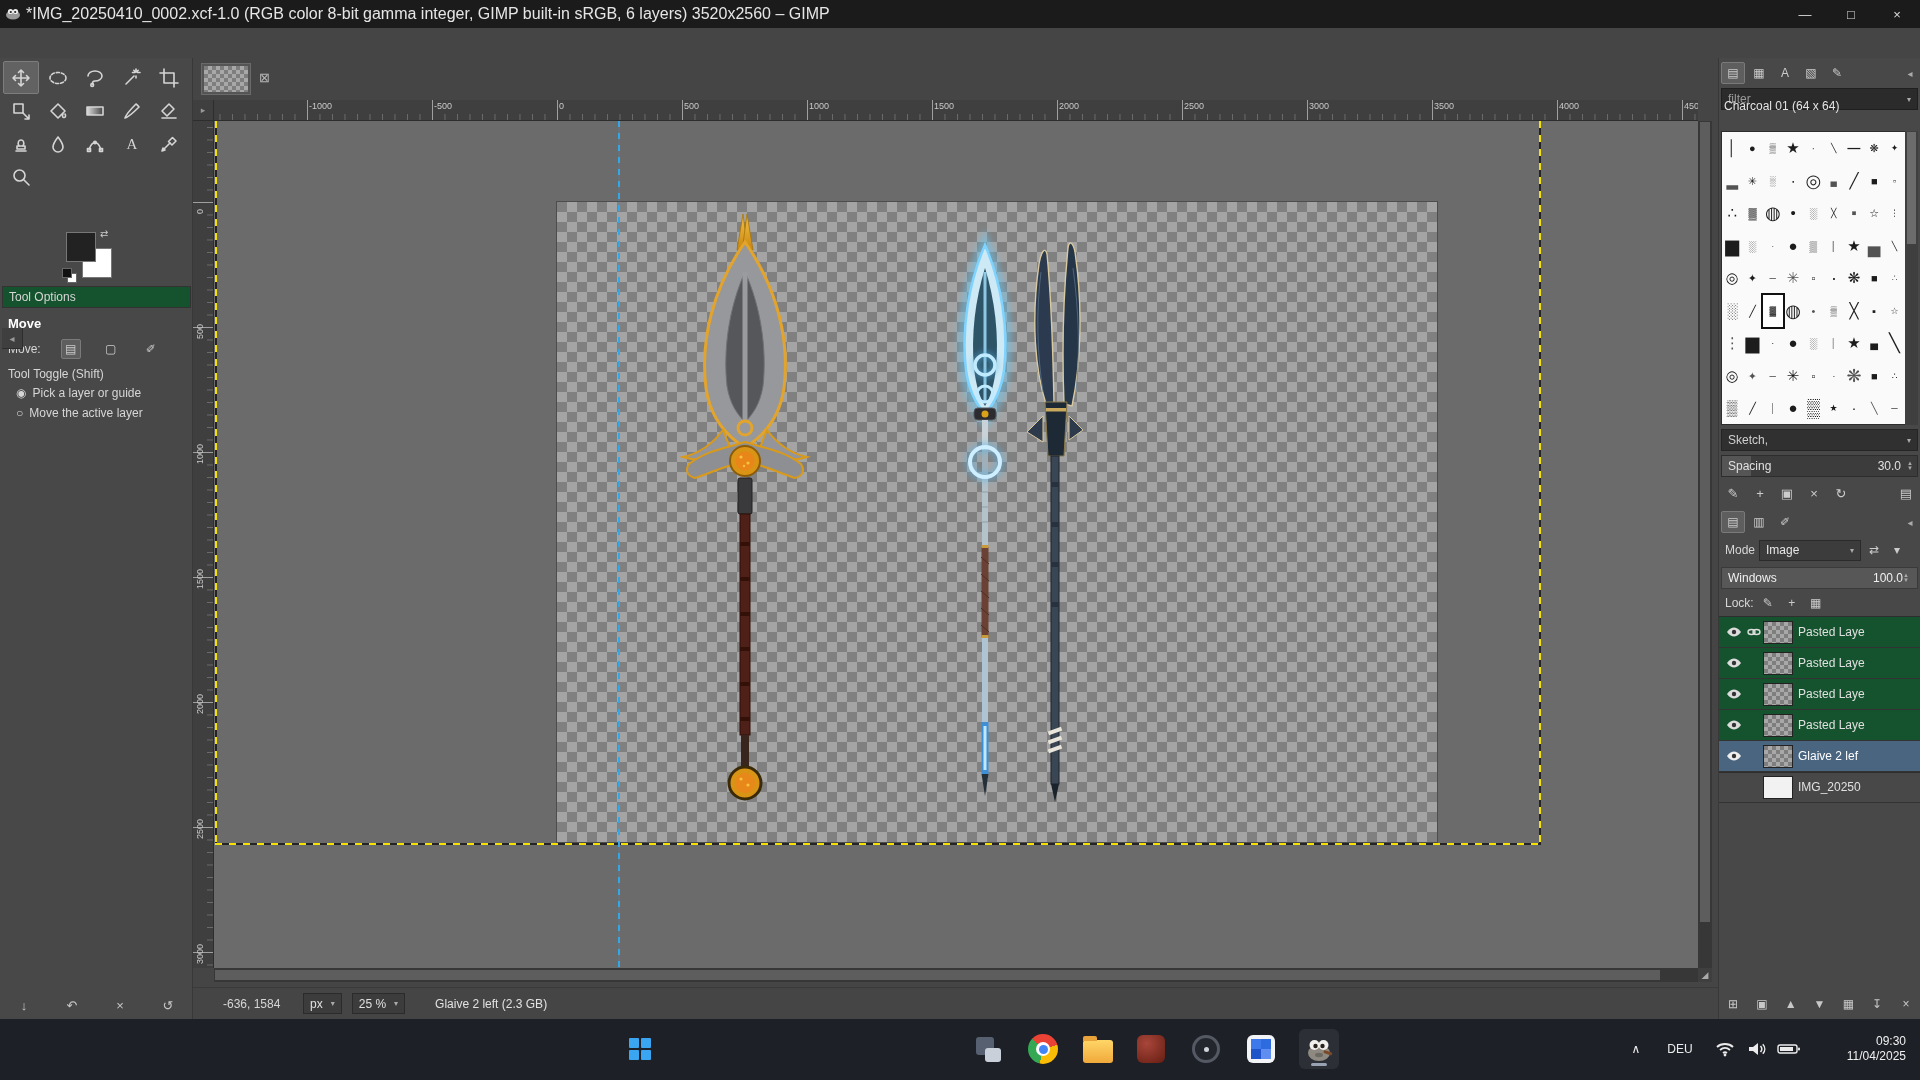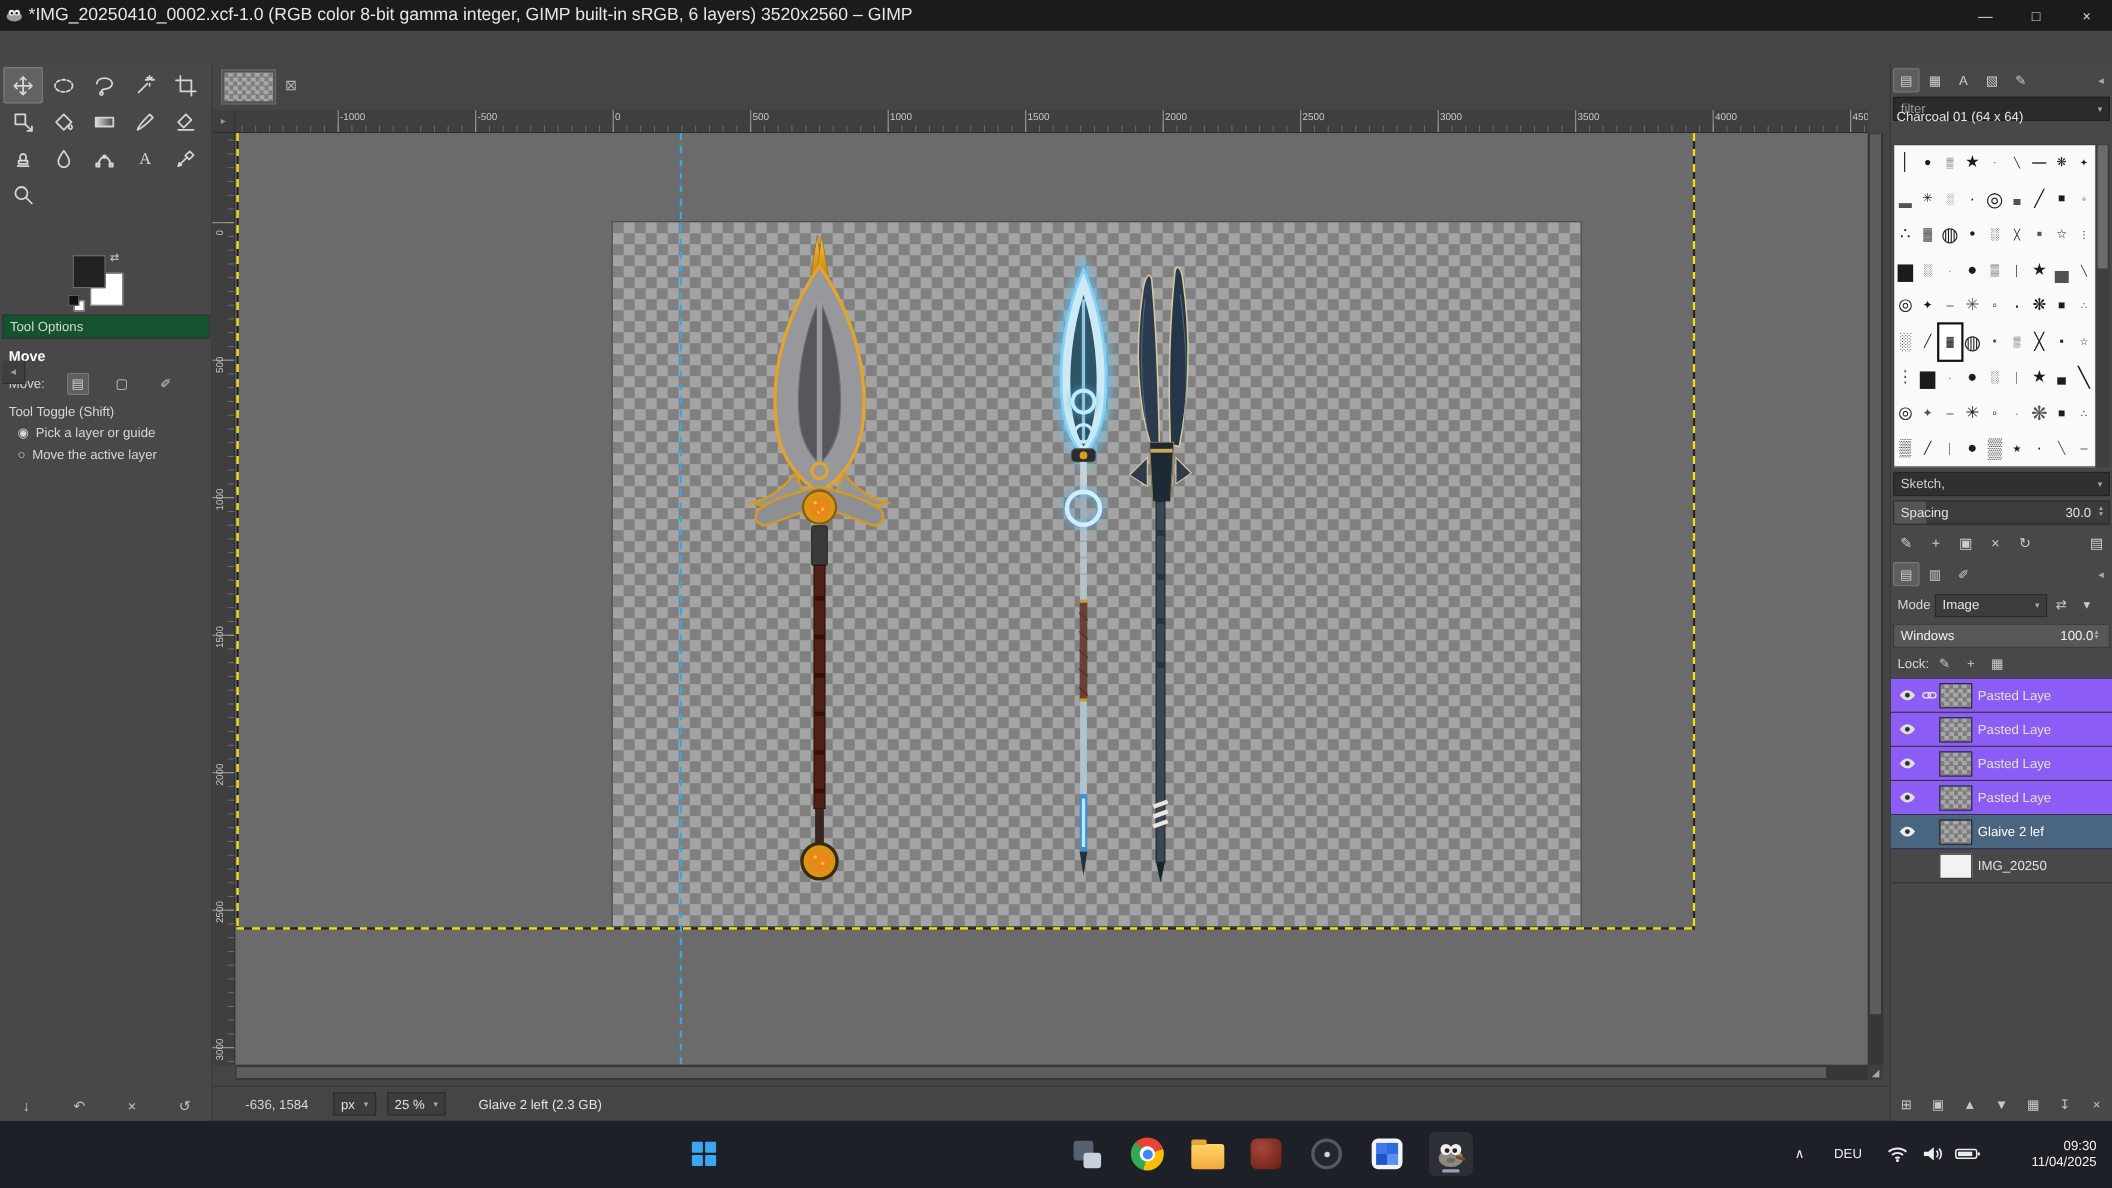--- a/index.html
+++ b/index.html
@@ -117,21 +117,21 @@
   .layers-tabs { position:absolute; top:453px; left:2px; right:2px; height:22px; display:flex; gap:2px; align-items:center; }
   .mode-row { position:absolute; top:479px; left:2px; right:2px; height:26px; display:flex; align-items:center; color:#d6d6d6; }
   .mode-row .label { width:38px; padding-left:4px; }
   .mode-select { width:102px; height:21px; background:#3c3c3c; border:1px solid #2b2b2b; display:flex; align-items:center; padding:0 6px; gap:6px; color:#e6e6e6; }
   .mode-select .caret { margin-left:auto; }
   .mr-btn { width:20px; height:20px; display:flex; align-items:center; justify-content:center; color:#ccc; margin-left:3px; }
   .opacity-row { position:absolute; top:509px; left:2px; right:2px; height:22px; background:#575757; border:1px solid #3a3a3a; display:flex; align-items:center; padding:0 8px 0 6px; color:#f0f0f0; }
   .opacity-row .val { margin-left:auto; }
   .lock-row { position:absolute; top:535px; left:2px; right:2px; height:20px; display:flex; align-items:center; gap:4px; color:#d6d6d6; padding-left:4px; }
   .lk-btn { width:20px; height:18px; display:flex; align-items:center; justify-content:center; color:#ccc; font-size:12px; }
-  .layer-list { position:absolute; top:558px; left:0; right:0; height:157px; background:#8b5cf6; border-top:1px solid #2e2e2e; border-bottom:1px solid #2e2e2e; }
+  .layer-list { position:absolute; top:558px; left:0; right:0; height:157px; background:#14532d; border-top:1px solid #2e2e2e; border-bottom:1px solid #2e2e2e; }
   .lrow { height:31px; display:flex; align-items:center; border-bottom:1px solid #333; padding-left:4px; }
   .lrow.selected { background:#4a6580; }
   .lrow.selected .lname { color:#fff; }
   .eye-cell { width:22px; display:flex; justify-content:center; }
   .chain-cell { width:18px; display:flex; justify-content:center; }
   .lthumb { width:30px; height:23px; border:1px solid #222; background-image:repeating-conic-gradient(#a8a8a8 0% 25%, #7e7e7e 0% 50%); background-size:8px 8px; margin-right:5px; }
   .lthumb.white { background:#f2f2f2; }
   .lname { color:#e0e0e0; white-space:nowrap; overflow:hidden; width:106px; }
   .dock-footer { position:absolute; bottom:4px; left:2px; right:2px; height:22px; display:flex; justify-content:space-between; align-items:center; }
   .df-btn { width:24px; height:20px; display:flex; align-items:center; justify-content:center; color:#c8c8c8; font-size:12px; }

